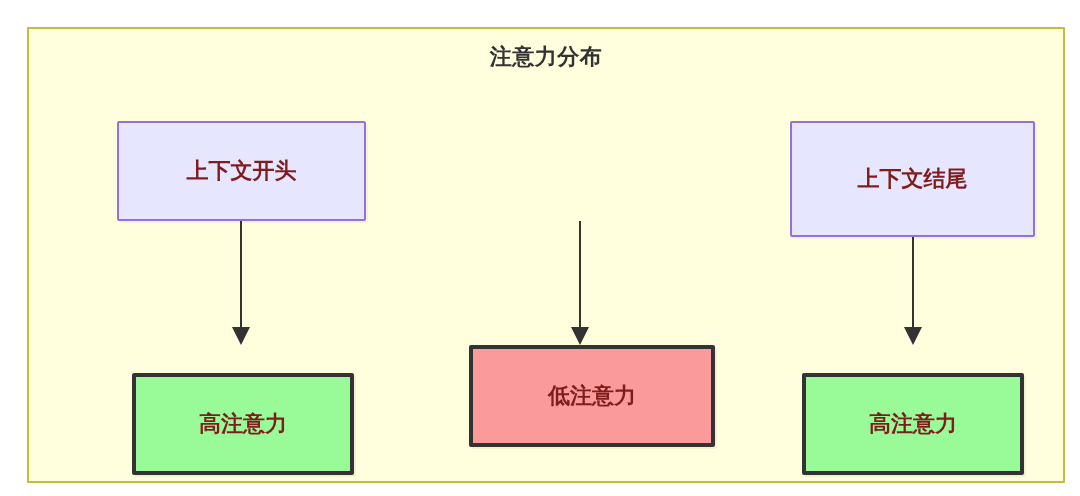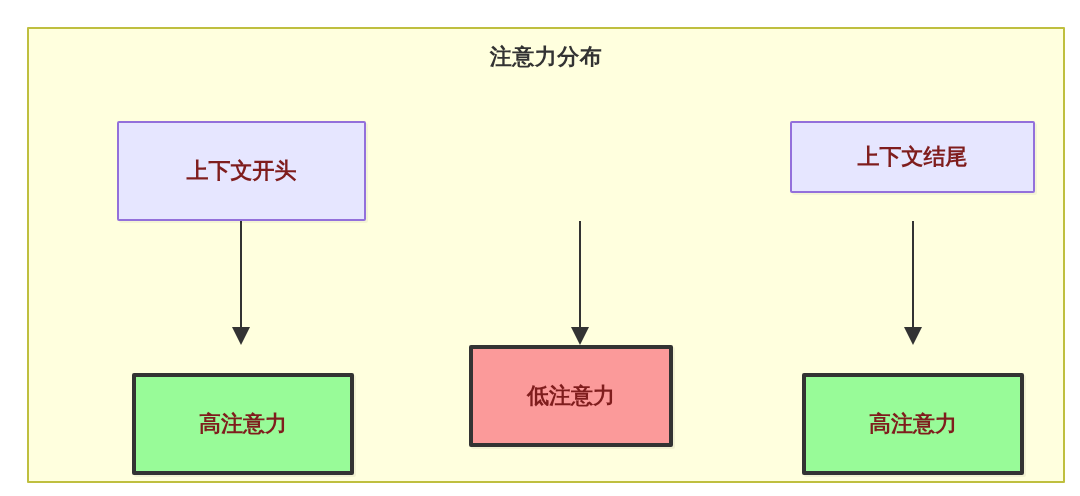--- a/index.html
+++ b/index.html
@@ -76,25 +76,25 @@
     border: 4px solid #333333;
     border-radius: 2px;
     box-shadow: 2px 2px 0 rgba(0, 0, 0, 0.05);
   }
   .fill-high { background: #98fb98; margin-top: 28px; }
   .fill-low  { background: #fb9a9a; }
 
   
   .top-1 { left: 88px;  top: 92px; width: 249px; height: 100px; }
   .top-2 { left: 429px; top: 92px; width: 244px; height: 100px; }
-  .top-3 { left: 761px; top: 92px; width: 245px; height: 72px; }
+  .top-3 { left: 761px; top: 92px; width: 245px; height: 116px; }
 
   
   .bot-1 { left: 103px; top: 316px; width: 222px; height: 102px; }
-  .bot-2 { left: 440px; top: 316px; width: 204px; height: 102px; }
+  .bot-2 { left: 440px; top: 316px; width: 246px; height: 102px; }
   .bot-3 { left: 773px; top: 316px; width: 222px; height: 102px; }
 
   
   #edges {
     position: absolute;
     left: 0;
     top: 0;
     width: 1080px;
     height: 496px;
     pointer-events: none;

